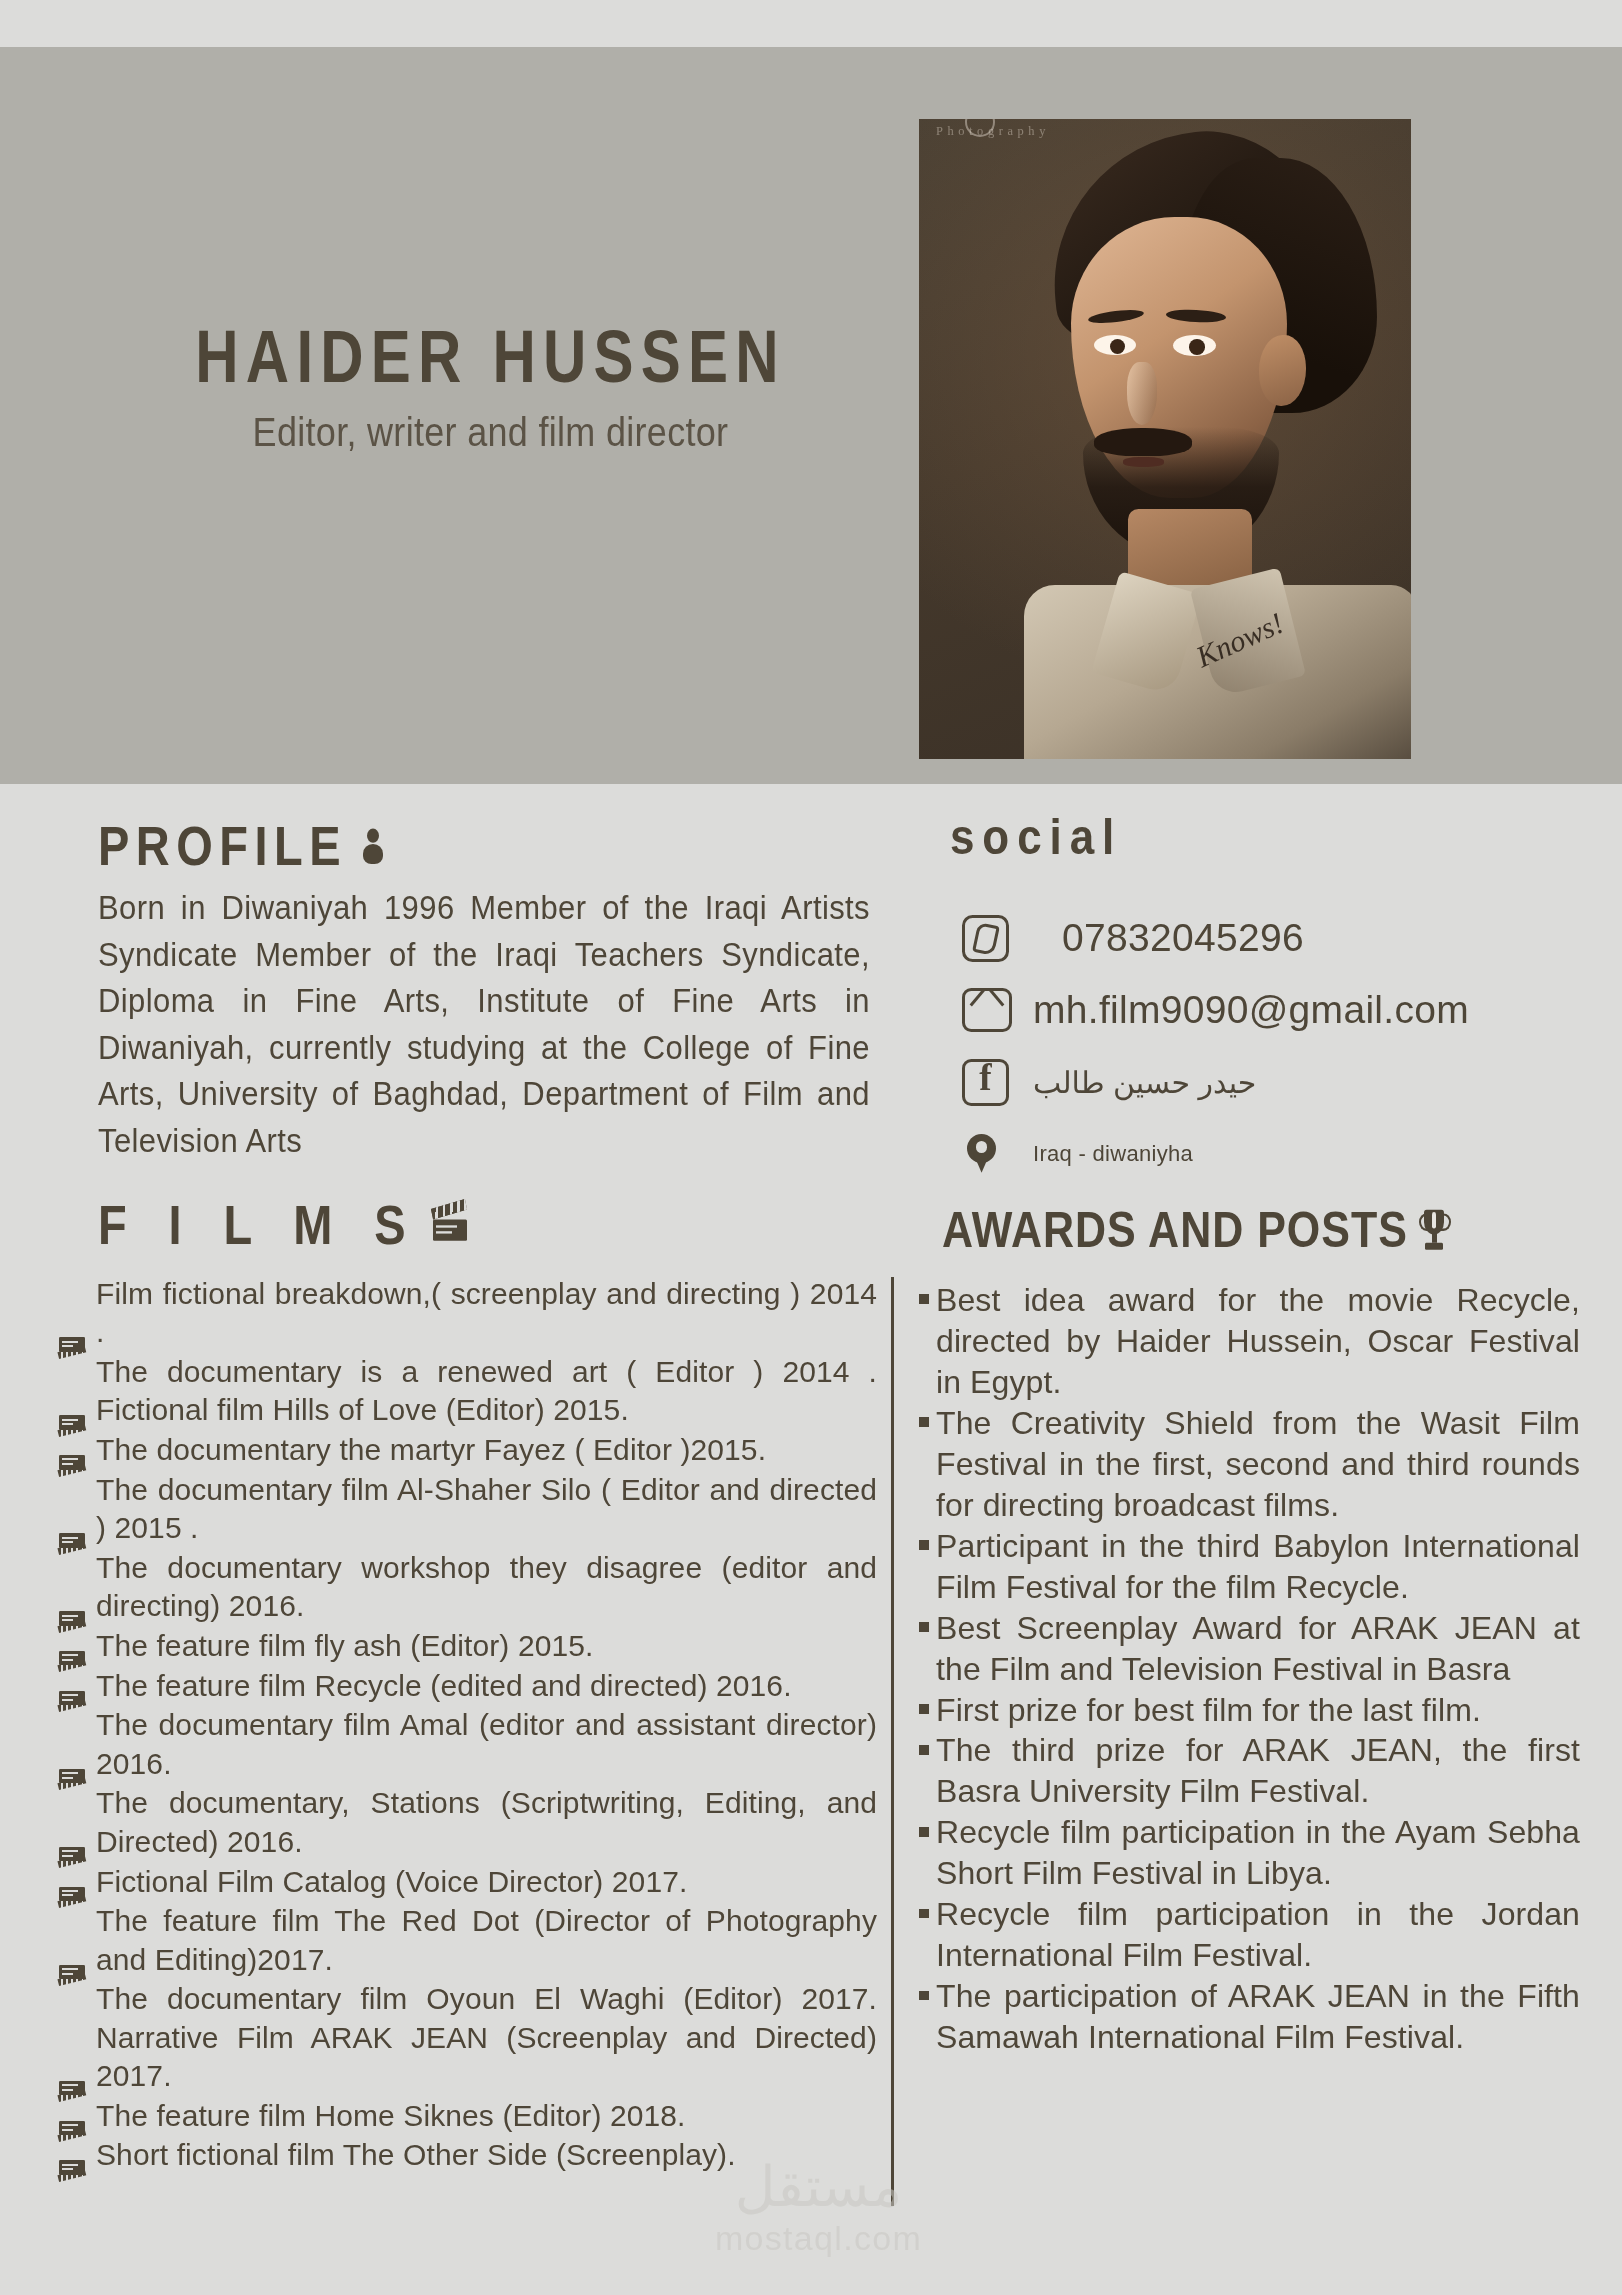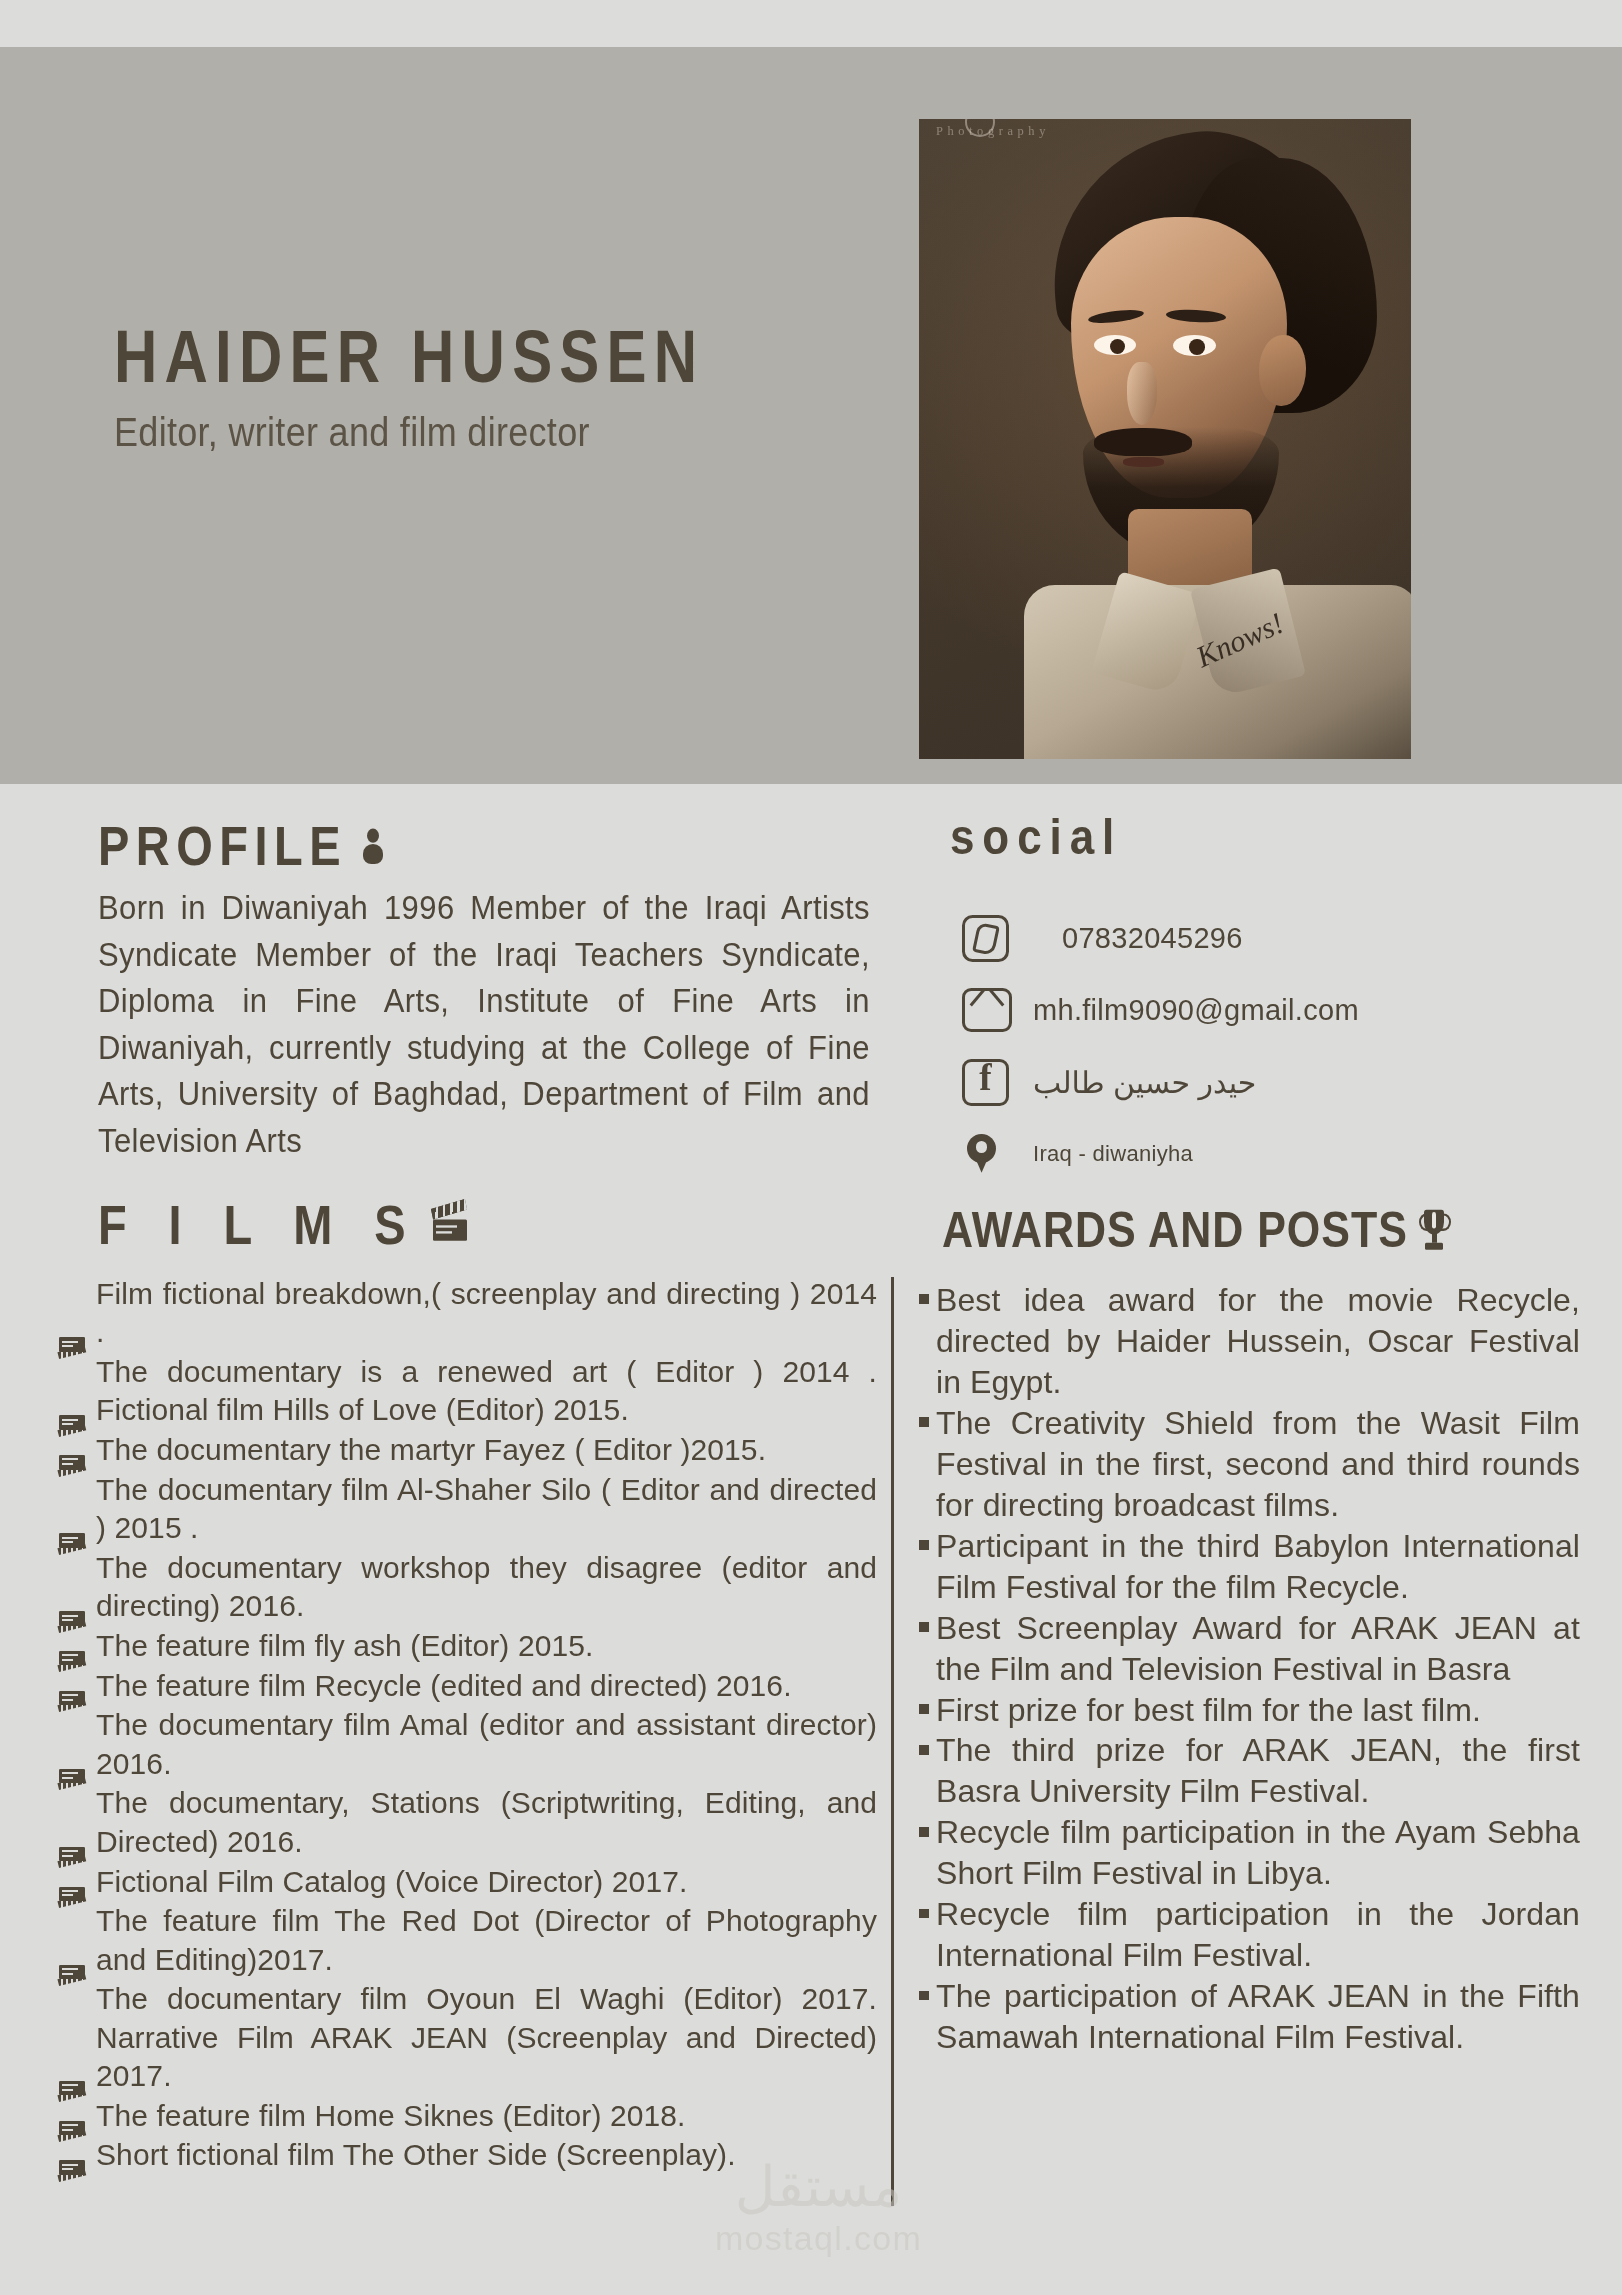--- a/index.html
+++ b/index.html
@@ -11,21 +11,21 @@
     overflow:hidden;
     position:relative;
   }
   .page{position:relative;width:1623px;height:2295px;}
 
   
   .header-band{
     position:absolute;left:0;top:47px;width:1623px;height:737px;
     background:#b0afa9;
   }
-  .name-block{position:absolute;left:114px;top:321px;width:785px;}
+  .name-block{position:absolute;left:98px;top:321px;width:785px;text-align:center;}
   .name{
     font-size:60px;font-weight:bold;letter-spacing:7.2px;
     color:#4e4638;line-height:1.0;white-space:nowrap;
     transform:scaleY(1.22);transform-origin:left top;
   }
   .tagline{
     margin-top:27.5px;font-size:36px;color:#5b5346;letter-spacing:0.3px;
     transform:scaleY(1.12);transform-origin:left top;
   }
 
@@ -147,21 +147,21 @@
   .profile-text{
     position:absolute;left:98px;top:885px;width:772px;
     font-size:31px;line-height:1.42;text-align:justify;color:#4e4638;
     letter-spacing:0.4px;transform:scaleY(1.06);transform-origin:left top;
   }
 
   
   .social-list{position:absolute;left:962px;top:902px;width:622px;}
   .social-row{display:flex;align-items:center;height:72px;}
   .social-row .s-ico{width:71px;flex:0 0 71px;display:flex;align-items:center;}
-  .social-row .s-txt{font-size:29px;color:#4e4638;letter-spacing:0.3px;}
+  .social-row .s-txt{font-size:39px;color:#4e4638;letter-spacing:0.3px;}
   .social-row.phone .s-txt{margin-left:29px;}
   .social-row.fb .s-txt{font-size:30px;direction:rtl;}
   .social-row.loc .s-txt{font-size:22px;}
 
   .ic-phone{width:41px;height:41px;border:3.3px solid #4e4638;border-radius:10.5px;position:relative;}
   .ic-phone::after{content:"";position:absolute;left:9.8px;top:6.5px;width:15.7px;height:23.6px;
     border:3.3px solid #4e4638;border-radius:9.2px 3.9px 10.5px 3.9px;transform:rotate(12deg);}
   .ic-mail{width:44px;height:38px;border:3.3px solid #4e4638;border-radius:9.2px;position:relative;overflow:hidden;}
   .ic-mail::before{content:"";position:absolute;left:-2.6px;top:-3.9px;width:33px;height:33px;border-right:3.3px solid #4e4638;transform:rotate(-40deg);}
   .ic-mail::after{content:"";position:absolute;right:-2.6px;top:-3.9px;width:33px;height:33px;border-left:3.3px solid #4e4638;transform:rotate(40deg);}

